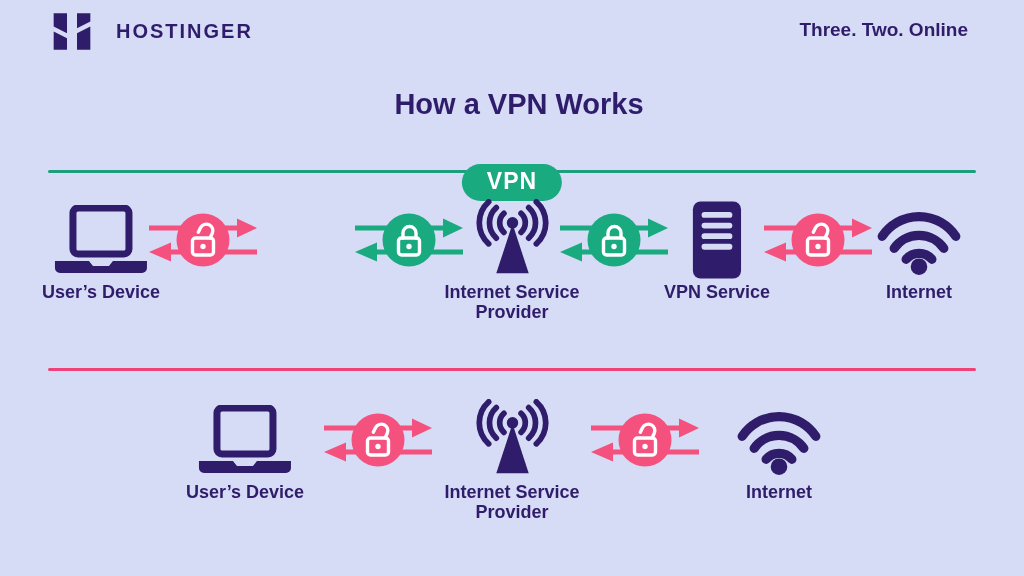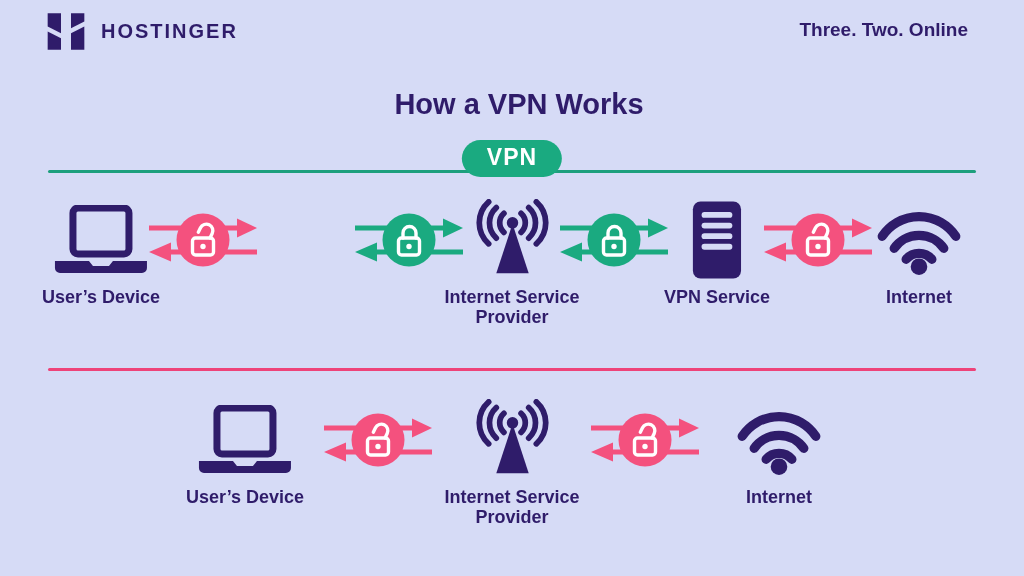--- a/index.html
+++ b/index.html
@@ -1,35 +1,35 @@
 <!DOCTYPE html>
 <html style="--background: #d6dbf6; --ink: #2f1c6a; --green: #1aaa80; --green_line: #1d9f7d; --pink: #f4517e; --pink_line: #ee4379; --badge_text: #ffffff;"><head>
 <meta charset="utf-8">
 <style>
   html,body { margin:0; padding:0; }
   body { width:1024px; height:576px; font-family:"Liberation Sans", sans-serif; }
   .stage { position:relative; width:1024px; height:576px; background:var(--background,#d6dbf6); overflow:hidden; }
 
   
-  .logo { position:absolute; left:46px; top:13px; display:flex; align-items:center; gap:15px; color:var(--ink);justify-content:center; }
+  .logo { position:absolute; left:52px; top:13px; display:flex; align-items:center; gap:24px; color:var(--ink);justify-content:center; }
   .logo-mark { width:40px; height:37px; }
   .brand { font-size:20px; font-weight:800; letter-spacing:2px; color:var(--ink); }
   .tagline { position:absolute; right:56px; top:19px; font-size:19px; font-weight:800; color:var(--ink); }
 
   .title { position:absolute; left:0; right:0; top:88px; text-align:center; font-size:29px; font-weight:800; color:var(--ink);padding-left:14px; }
 
   
   .divider { position:absolute; left:48px; right:48px; height:3px; border-radius:2px; }
   .badge { position:absolute; left:512px; transform:translateX(-50%); padding:4px 25px 6px;
            border-radius:22px; color:#fff; font-size:23px; font-weight:800; letter-spacing:1px; white-space:nowrap; }
 
   
   .node { position:absolute; transform:translateX(-50%); display:flex; flex-direction:column; align-items:center; color:var(--ink); }
   .icon-box { height:84px; display:flex; align-items:center; justify-content:center; }
-  .node-label { margin-top:5px; font-size:18px; font-weight:700; text-align:center; line-height:1.12; white-space:nowrap; color:var(--ink); }
+  .node-label { font-size:18px; font-weight:700; text-align:center; line-height:1.12; white-space:nowrap; color:var(--ink); }
   .node-label.wrap { white-space:normal; width:165px; }
 
   
   .lock { position:absolute; width:112px; height:74px; transform:translate(-50%,-50%); }
   .lock svg { display:block; width:112px; height:74px; }
 </style>
 </head>
 <body>
 
 <svg aria-hidden="true" style="position:absolute;width:0;height:0" xmlns="http://www.w3.org/2000/svg">
@@ -100,21 +100,21 @@
       <path d="M30 0 H46 V10 L30 18 Z"></path>
       <path d="M30 24 L46 16 V44 H30 Z"></path>
     </svg>
     <span class="brand">HOSTINGER</span>
   </div>
   <div class="tagline">Three. Two. Online</div>
 
   <div class="title">How a VPN Works</div>
 
   <div class="divider" style="top: 170px; background: rgb(29, 159, 125);"></div>
-  <div class="badge" style="top: 140px; background: rgb(26, 170, 128); text-align: center;">VPN</div>
+  <div class="badge" style="top: 164px; background: rgb(26, 170, 128); text-align: center;">VPN</div>
 
   <div class="node" style="left:101px; top:198px">
     <div class="icon-box">
       <svg style="width:100px;height:70px" viewBox="0 0 96 70">
           <use href="#laptop"></use>
         </svg>
     </div>
     <div class="node-label">User’s Device</div>
   </div>
   <div class="node" style="left:512px; top:198px">

